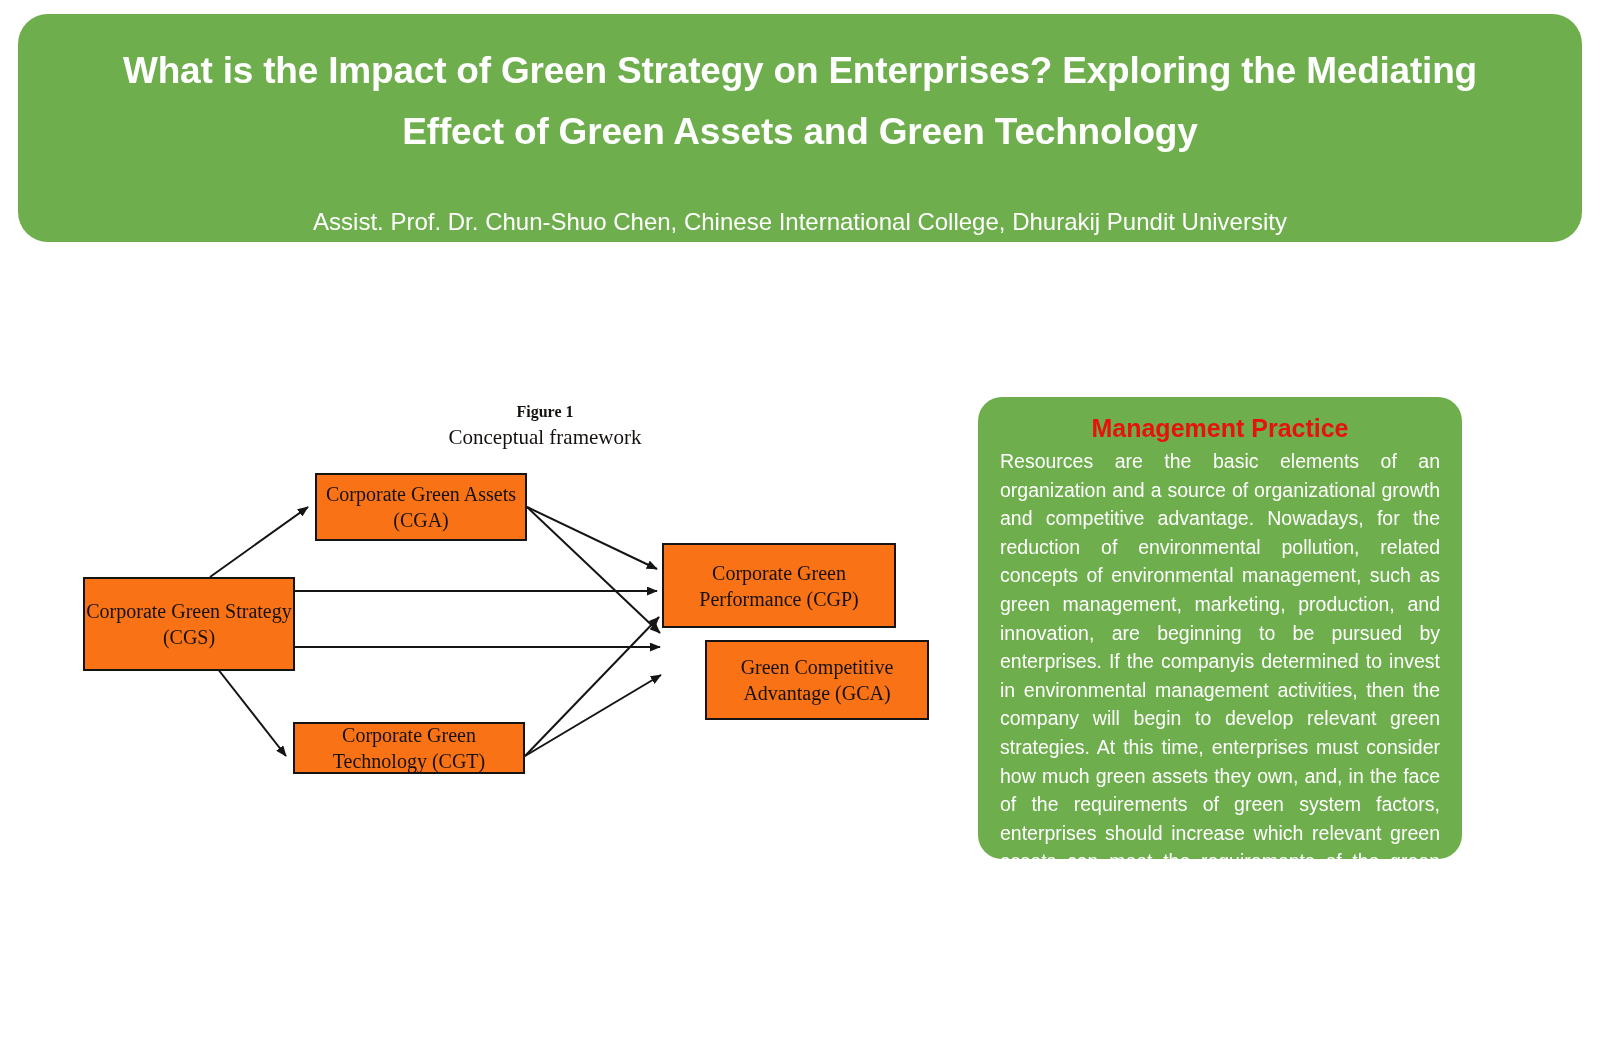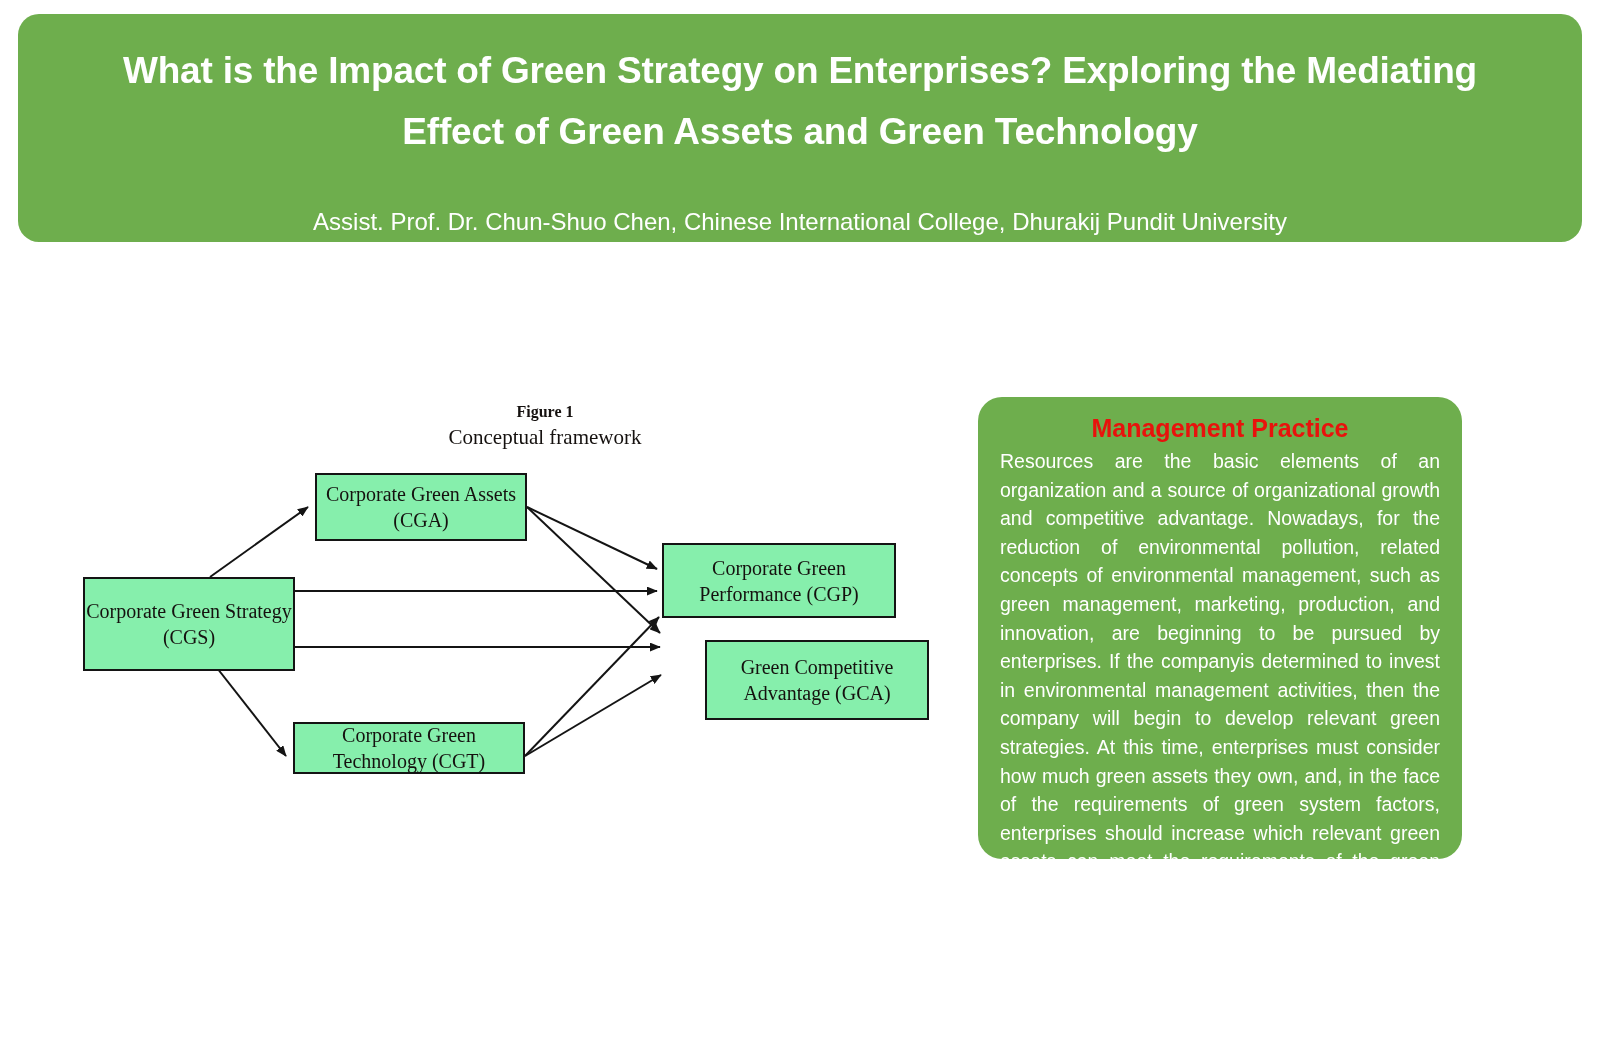--- a/index.html
+++ b/index.html
@@ -16,21 +16,21 @@
   }
 
   
   #header-banner {
     position: absolute;
     left: 18px;
     top: 14px;
     width: 1564px;
     height: 228px;
     background: #6EAE4D;
-    border-radius: 21px;
+    border-radius: 30px;
     box-sizing: border-box;
     padding: 26px 48px 0 48px;
     text-align: center;
   }
   #poster-title {
     color: #ffffff;
     font-family: "Liberation Sans", sans-serif;
     font-weight: bold;
     font-size: 37px;
     line-height: 61px;
@@ -73,36 +73,36 @@
   }
   #figure-caption .fig-sub {
     display: block;
     font-weight: normal;
     font-size: 21px;
     line-height: 26px;
   }
   .node-box {
     position: absolute;
     border: 2px solid #141414;
-    background: #86efac;
+    background: #f97316;
     box-sizing: border-box;
     display: flex;
     align-items: center;
     justify-content: center;
     text-align: center;
     font-family: "Liberation Serif", serif;
     font-size: 20px;
     line-height: 26px;
     color: #15110f;
     z-index: 3;
   }
   #node-cga { left: 255px; top: 88px;  width: 212px; height: 68px; }
   #node-cgs { left: 23px;  top: 192px; width: 212px; height: 94px; }
   #node-cgt { left: 233px; top: 337px; width: 232px; height: 52px; }
-  #node-cgp { left: 602px; top: 158px; width: 234px; height: 75px; }
+  #node-cgp { left: 602px; top: 158px; width: 234px; height: 85px; }
   #node-gca { left: 605px; top: 255px; width: 224px; height: 80px; margin-left: 40px; }
 
   #figure-arrows {
     position: absolute;
     left: 0; top: 0;
     width: 880px; height: 430px;
     z-index: 2;
   }
 
   

